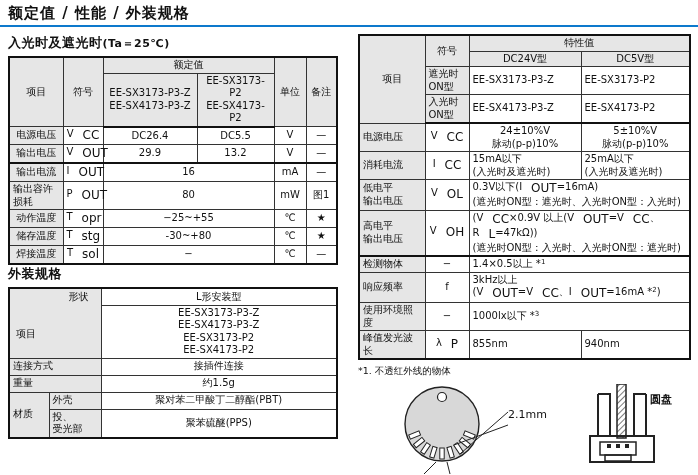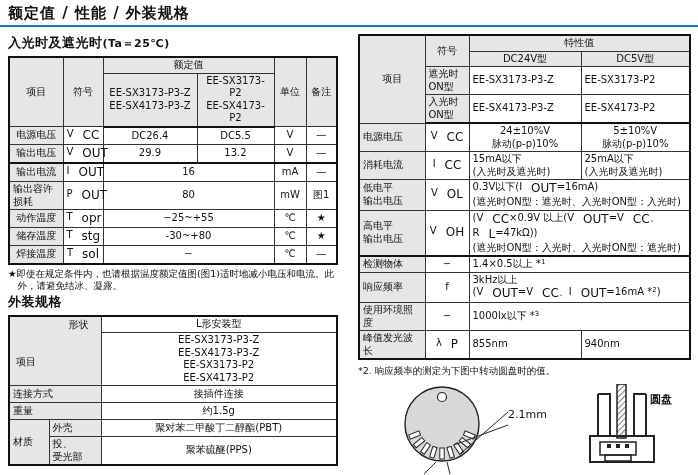--- a/index.html
+++ b/index.html
@@ -120,21 +120,20 @@
       <tr class="h17">
         <td class="g">焊接温度</td>
         <td>T<sub>sol</sub></td>
         <td colspan="2">−</td>
         <td>℃</td>
         <td>—</td>
       </tr>
     </tbody>
       </table>
 
-    <div class="note">★即使在规定条件内，也请根据温度额定值图(图1)适时地减小电压和电流。此外，请避免结冰、凝露。</div>
 
     <h2 class="sec mt">外装规格</h2>
 
     <table>
       <colgroup>
           <col style="width:40px">
           <col style="width:52px">
           <col style="width:236px">
         </colgroup>
       <tbody>
@@ -241,21 +240,21 @@
       <tr class="h17">
         <td class="g l">峰值发光波长</td>
         <td>λ<sub>P</sub></td>
         <td class="l">855nm</td>
         <td class="l">940nm</td>
       </tr>
     </tbody>
       </table>
 
     <div class="notes-block">
-      <div>*2. 响应频率的测定为下图中转动圆盘时的值。</div>
+      <div>*1. 不透红外线的物体</div>
     </div>
 
     <div class="fig-area">
 
       <svg style="position:absolute;left:22px;top:0;" width="160" height="96" viewBox="0 0 160 96">
         <circle cx="62" cy="42" r="37" fill="#d8d8d8" stroke="#222" stroke-width="1.4"></circle>
         <circle cx="62" cy="15" r="4.5" fill="#fff" stroke="#222" stroke-width="1.2"></circle>
         <g transform="translate(62,42)">
           <rect x="-2.2" y="24" width="4.4" height="11" fill="#fff" stroke="#222" transform="rotate(-68)"></rect>
           <rect x="-2.2" y="24" width="4.4" height="11" fill="#fff" stroke="#222" transform="rotate(-51)"></rect>

